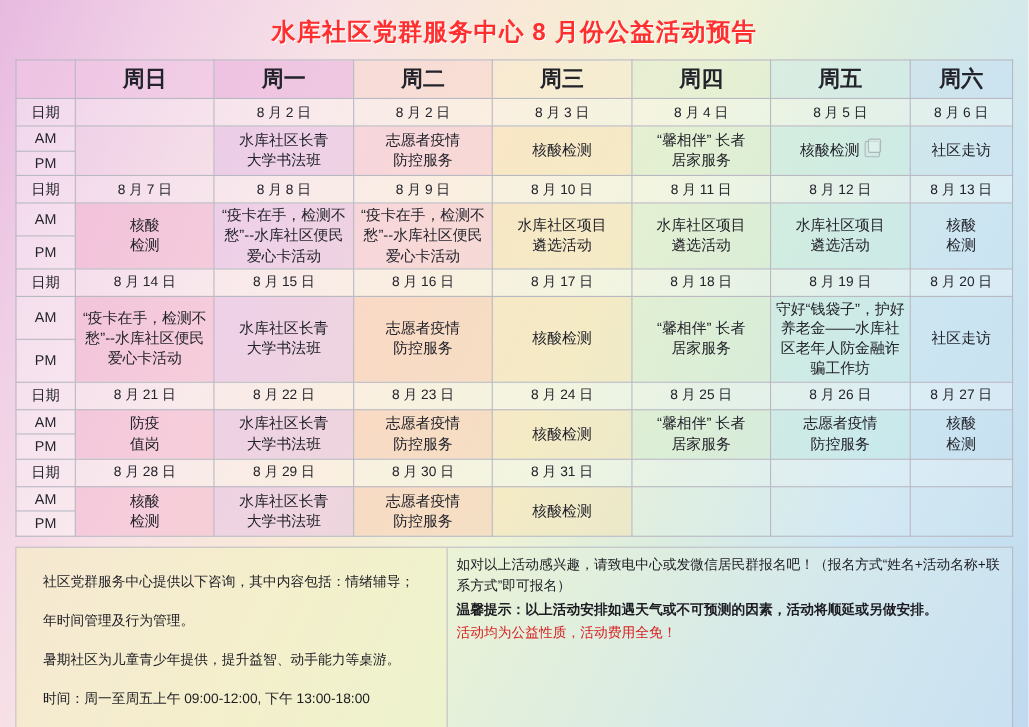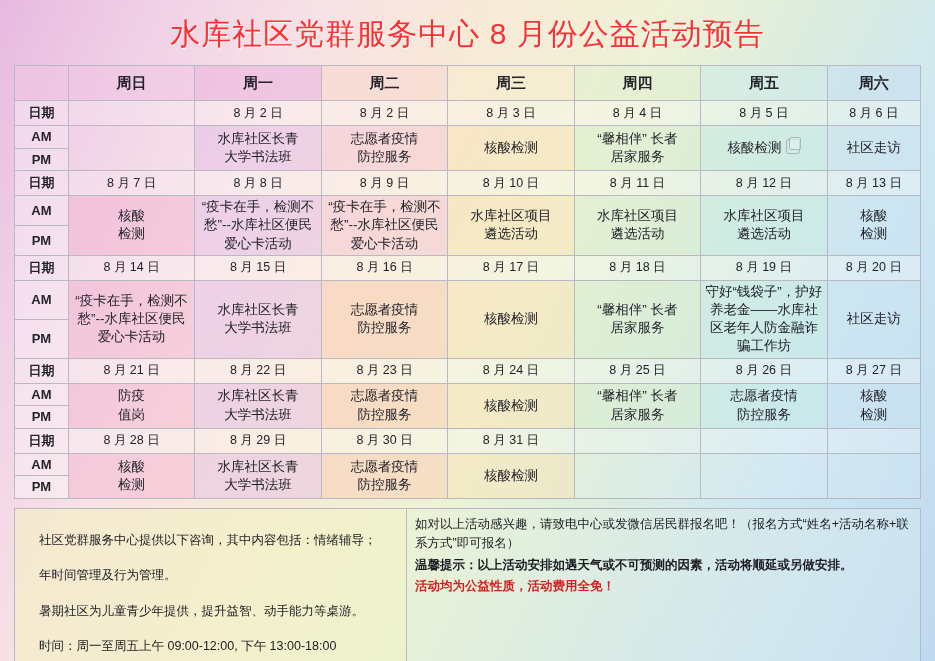--- a/index.html
+++ b/index.html
@@ -29,22 +29,22 @@
         #dcedde 66%,
         #cfe7f2 80%,
         #bfd9ef 100%);
   }
   #title-bar {
     text-align: center;
     padding: 4px 0 10px 0;
   }
   #title {
     display: inline-block;
-    font-size: 30px;
-    font-weight: normal;
+    font-size: 22px;
+    font-weight: bold;
     color: #ff2f2f;
     letter-spacing: 1px;
     text-shadow: 1px 1px 0 #ffffff;
     text-align: center;
   }
   table.cal {
     border-collapse: collapse;
     width: 907px;
     table-layout: fixed;
     font-size: 13px;
@@ -56,28 +56,28 @@
     padding: 2px 2px;
     color: #23232b;
     line-height: 1.35;
   }
   col.c-lbl { width: 52px; }
   col.c-day { width: 122px; }
   col.c-sat { width: 90px; }
 
   thead th {
     height: 30px;
-    font-size: 15px;
+    font-size: 20px;
     font-weight: bold;
     background: rgba(255,255,255,0.30);
     margin-left: 32px;
   }
   td.lbl {
     font-size: 13px;
-    font-weight: bold;
+    font-weight: normal;
     background: rgba(255,255,255,0.34);
   }
   td.datecell {
     height: 20px;
     font-size: 12.5px;
     background: rgba(255,255,255,0.26);
   }
   td.ev {
     font-size: 13.5px;
     height: 34px;
@@ -119,21 +119,21 @@
     width: 392px;
     background: linear-gradient(120deg, rgba(246,238,196,0.65), rgba(238,244,200,0.65));
     border-right: 1px solid #b9b9c4;
   }
   #foot-right {
     flex: 1;
     background: linear-gradient(120deg, rgba(232,243,214,0.6), rgba(206,228,244,0.65));
   }
   .fr-line { margin: 0 0 2px 0; }
   .fr-bold { font-weight: bold; }
-  .fr-red { color: #d61f1f; font-weight: bold; }
+  .fr-red { color: #d61f1f; font-weight: normal; }
   .fl-line { margin: 16px; }
   .small-icon {
     display: inline-block;
     width: 12px; height: 13px;
     margin-left: 5px;
     border: 1px solid #8e8e98;
     border-radius: 2px;
     position: relative;
     vertical-align: -2px;
     opacity: .55;

